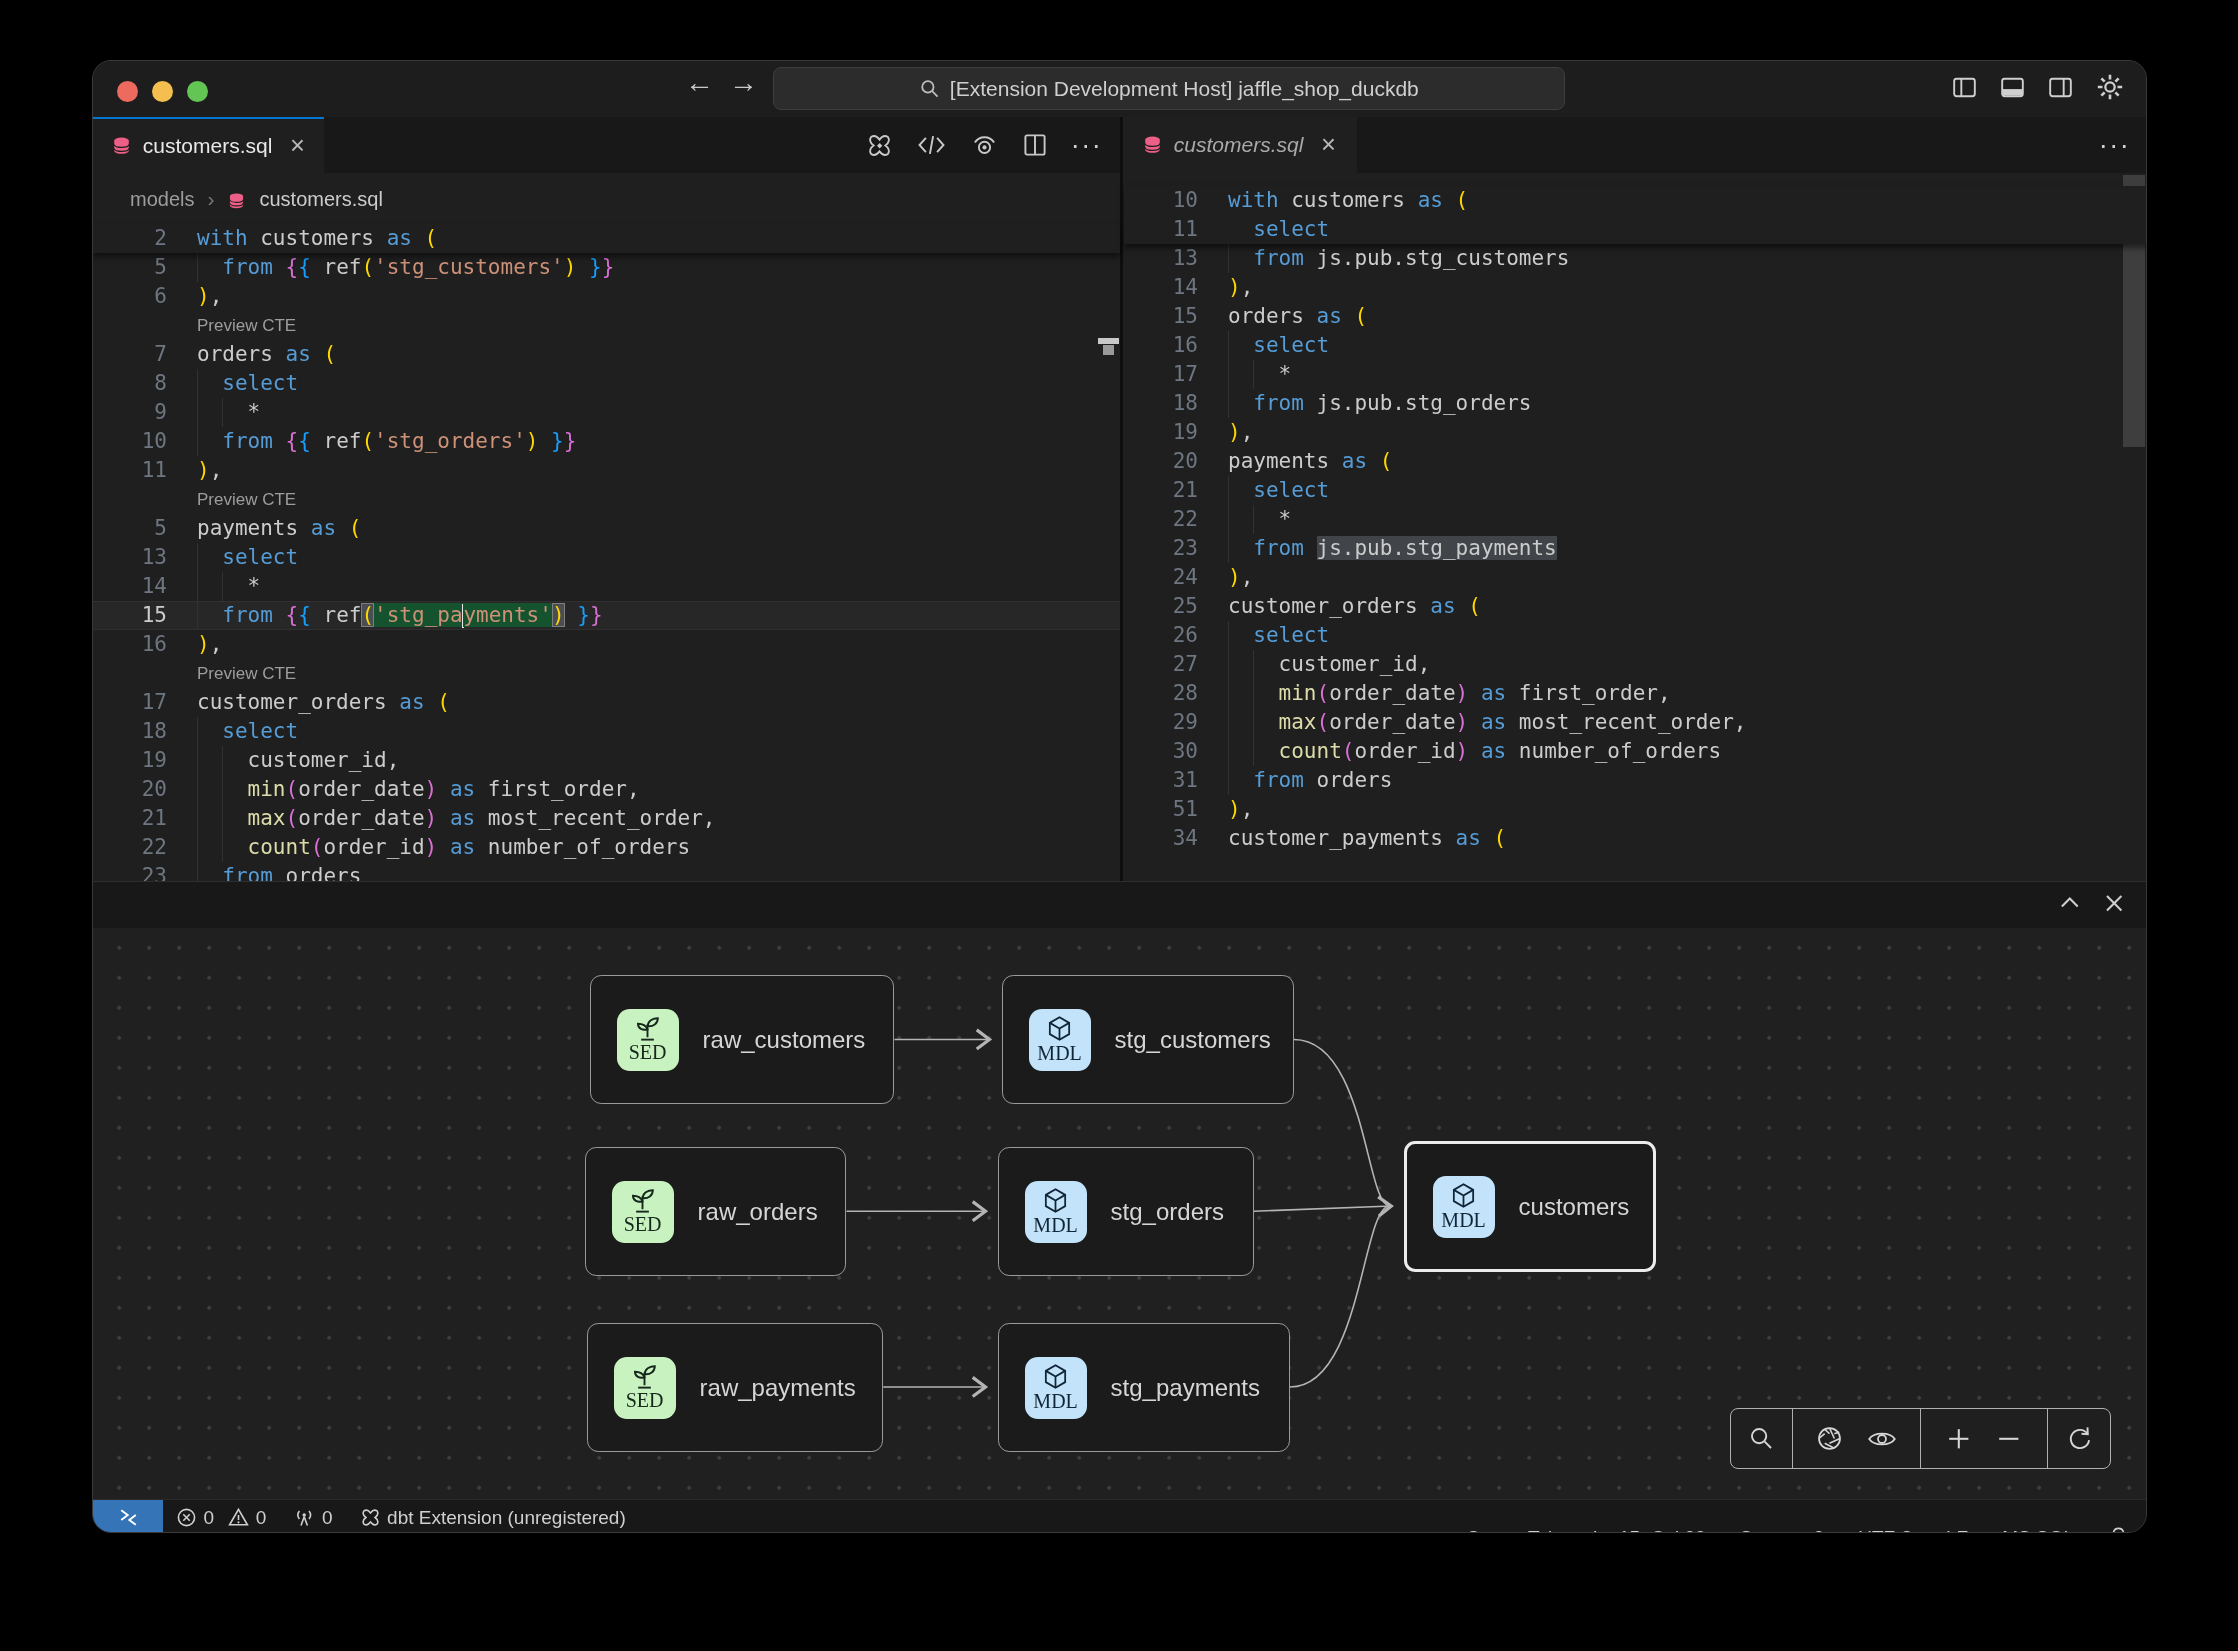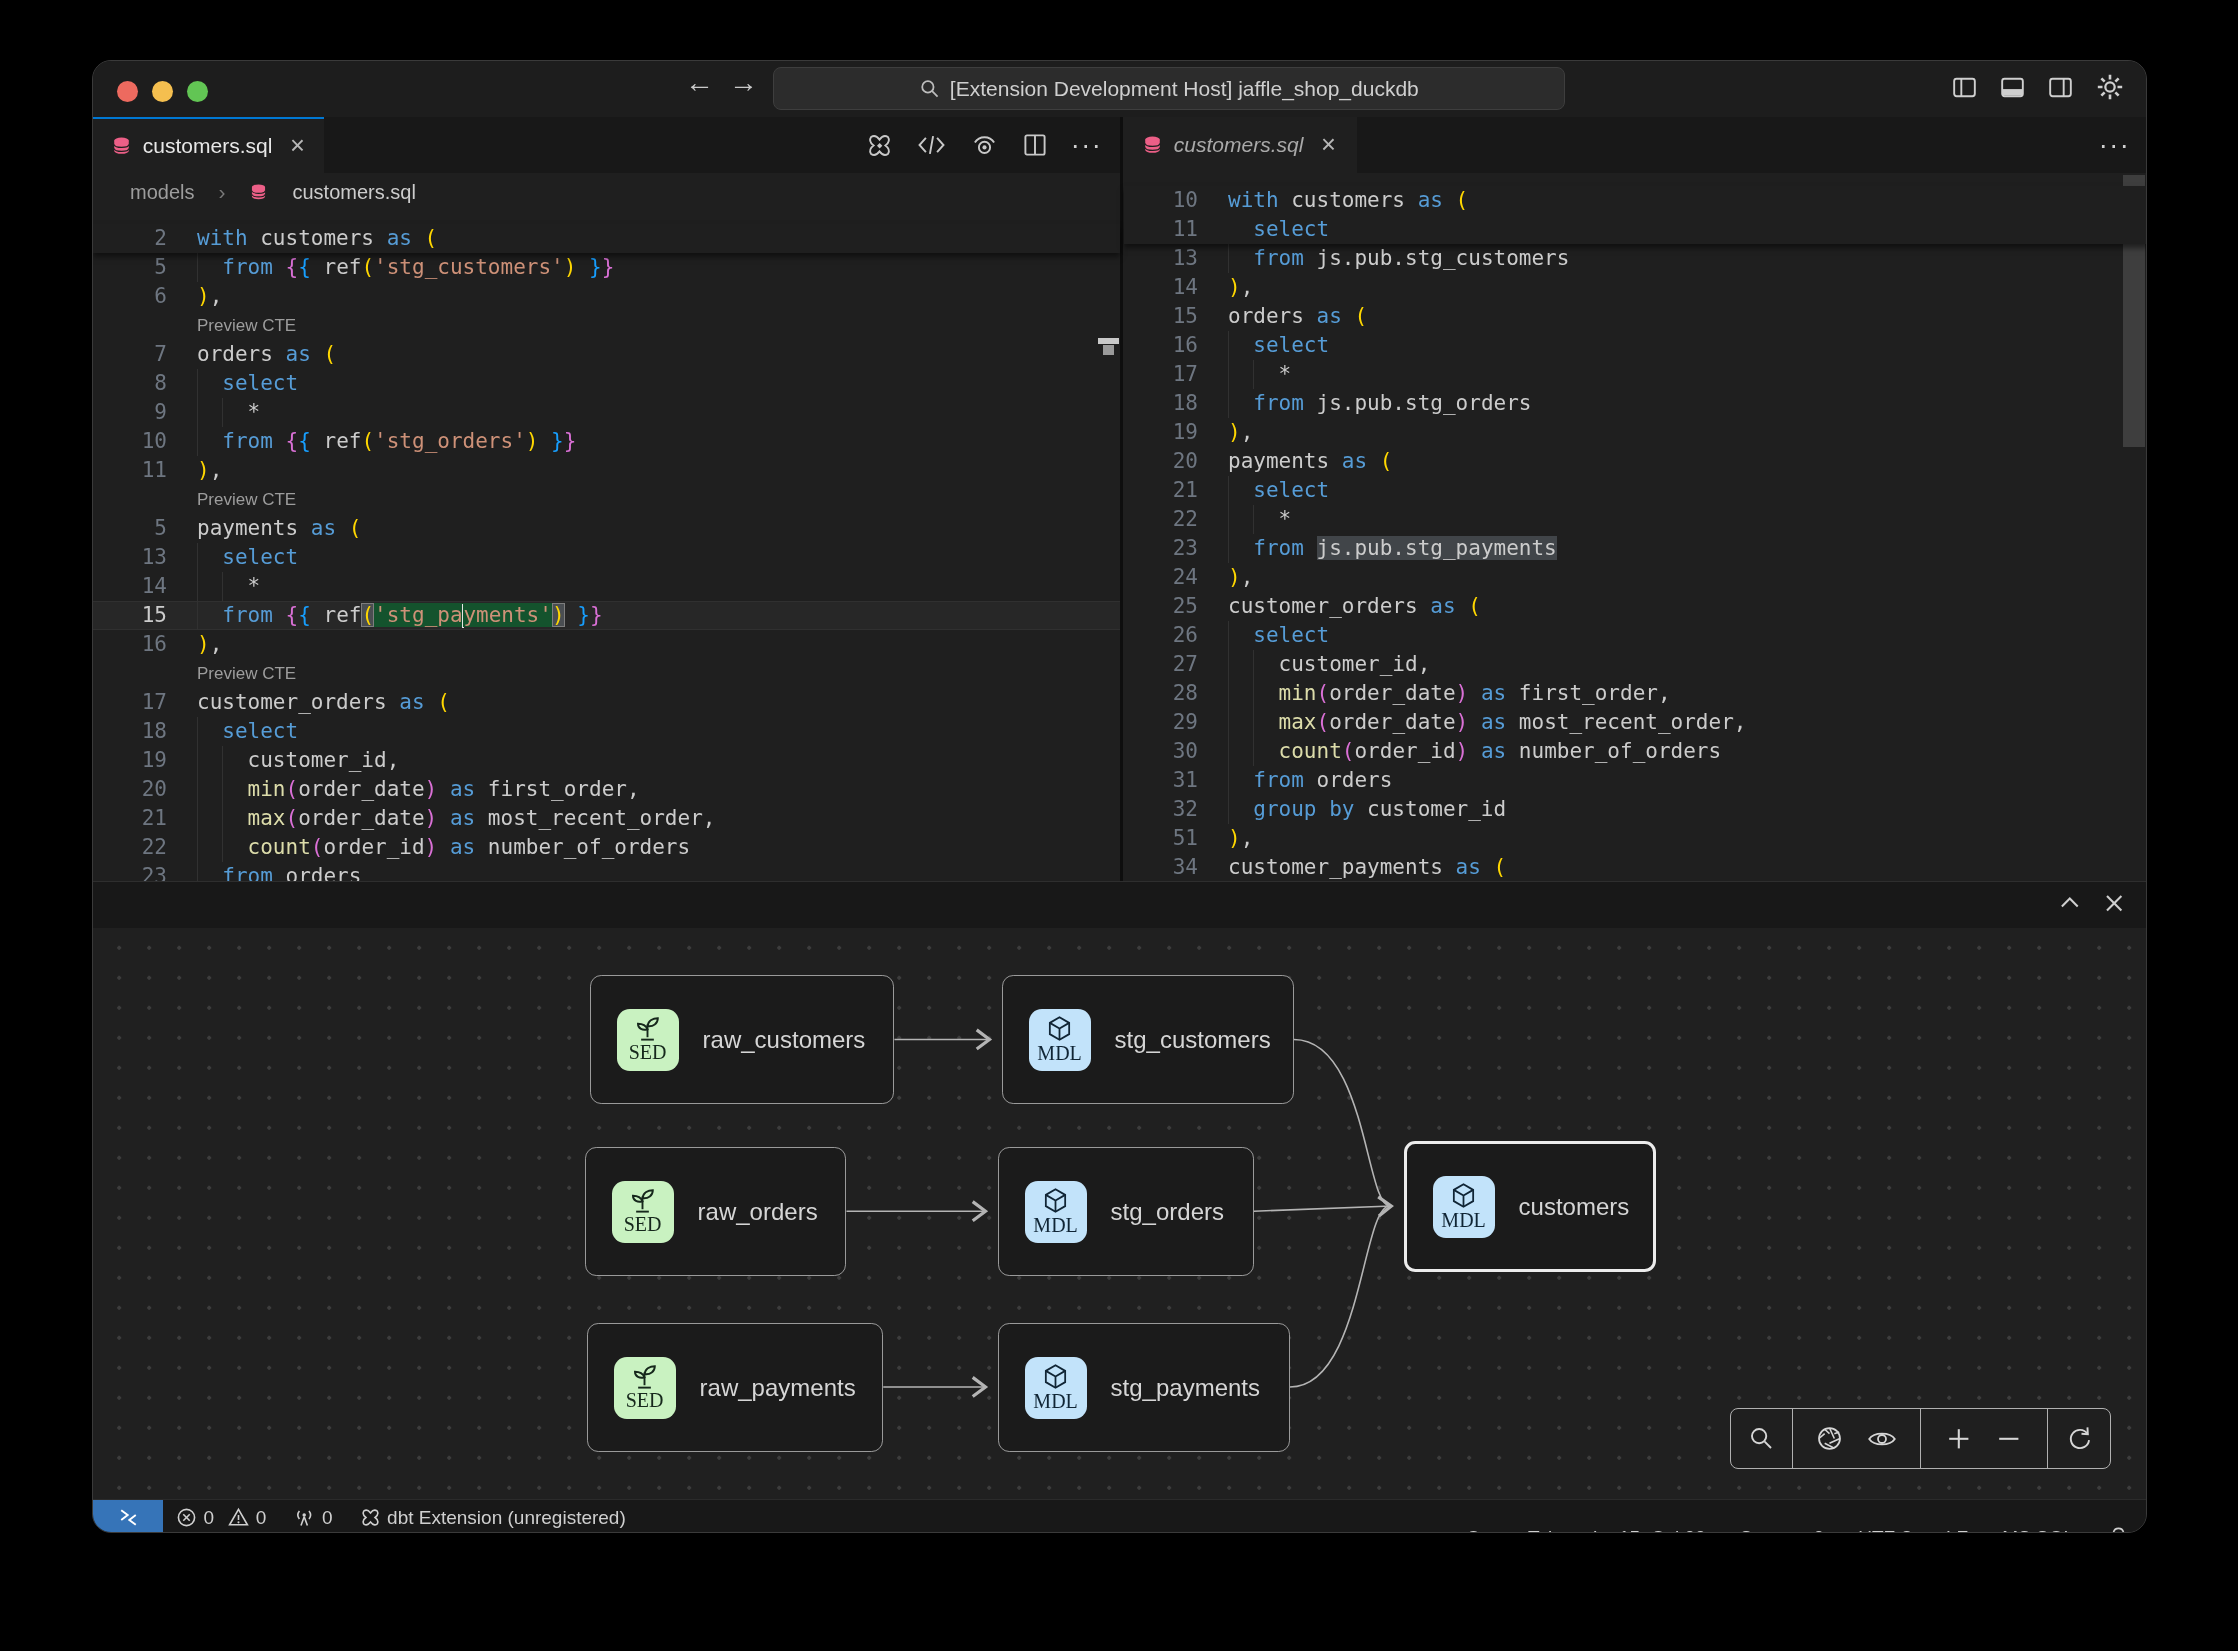--- a/index.html
+++ b/index.html
@@ -29,21 +29,21 @@
          padding:0 17.6px; background:#1f1f1f; }
   .tab.active { border-top:2.4px solid #0078d4; }
   .tab .tablabel { font-size:21px; color:#e8e8e8; }
   .tab.preview .tablabel { font-style:italic; color:#a9a9a9; }
   .tabclose { font-size:25.6px; color:#b6b6b6; margin-left:6.4px; line-height:1; }
   .editor-actions { position:absolute; right:17.6px; top:0; height:56px; display:flex; gap:24px; align-items:center; }
   .more-dots { color:#cfcfcf; font-size:27px; letter-spacing:1.6px; }
 
   
   #breadcrumb { position:absolute; left:0; top:112px; width:1027px; height:38px; background:#1f1f1f;
-                display:flex; align-items:center; padding-left:37px; gap:24px; font-size:20px; color:#9d9d9d; }
+                display:flex; align-items:flex-end; padding-left:37px; gap:13px; font-size:20px; color:#9d9d9d; }
   #breadcrumb .crumb-file { color:#cccccc; }
   .bc-chev { color:#7a7a7a; font-size:21px; }
 
   
   .editor { position:absolute; background:#1f1f1f; font-family:"DejaVu Sans Mono", monospace; font-size:21px;margin-top:13px; }
   #editor-left  { left:0;    top:150px; width:1027px; height:670px; }
   #editor-right { left:1031px; top:112px; width:1024px; height:708px; }
   .row { display:flex; height:29px; line-height:29px; white-space:pre; }
   .row .num { width:74px; text-align:right; color:#6e7681; flex:none; }
   .row .code { margin-left:30px; position:relative; color:#cccccc; }
@@ -245,21 +245,20 @@
       <div class="row"><span class="num">22</span><div class="code"><span class="tk-id">    *</span><span class="guide" style="left: 0ch;"></span><span class="guide" style="left: 2ch;"></span></div></div>
       <div class="row"><span class="num">23</span><div class="code"><span class="tk-kw">  from </span><span class="tk-id hl">js.pub.stg_payments</span><span class="guide" style="left: 0ch;"></span></div></div>
       <div class="row"><span class="num">24</span><div class="code"><span class="tk-y">)</span><span class="tk-id">,</span></div></div>
       <div class="row"><span class="num">25</span><div class="code"><span class="tk-id">customer_orders </span><span class="tk-kw">as</span><span class="tk-id"> </span><span class="tk-y">(</span></div></div>
       <div class="row"><span class="num">26</span><div class="code"><span class="tk-kw">  select</span><span class="guide" style="left: 0ch;"></span></div></div>
       <div class="row"><span class="num">27</span><div class="code"><span class="tk-id">    customer_id,</span><span class="guide" style="left: 0ch;"></span><span class="guide" style="left: 2ch;"></span></div></div>
       <div class="row"><span class="num">28</span><div class="code"><span class="tk-id">    </span><span class="tk-fn">min</span><span class="tk-p">(</span><span class="tk-id">order_date</span><span class="tk-p">)</span><span class="tk-kw"> as</span><span class="tk-id"> first_order,</span><span class="guide" style="left: 0ch;"></span><span class="guide" style="left: 2ch;"></span></div></div>
       <div class="row"><span class="num">29</span><div class="code"><span class="tk-id">    </span><span class="tk-fn">max</span><span class="tk-p">(</span><span class="tk-id">order_date</span><span class="tk-p">)</span><span class="tk-kw"> as</span><span class="tk-id"> most_recent_order,</span><span class="guide" style="left: 0ch;"></span><span class="guide" style="left: 2ch;"></span></div></div>
       <div class="row"><span class="num">30</span><div class="code"><span class="tk-id">    </span><span class="tk-fn">count</span><span class="tk-p">(</span><span class="tk-id">order_id</span><span class="tk-p">)</span><span class="tk-kw"> as</span><span class="tk-id"> number_of_orders</span><span class="guide" style="left: 0ch;"></span><span class="guide" style="left: 2ch;"></span></div></div>
       <div class="row"><span class="num">31</span><div class="code"><span class="tk-kw">  from </span><span class="tk-id">orders</span><span class="guide" style="left: 0ch;"></span></div></div>
-      <div class="row"><span class="num">32</span><div class="code"><span class="tk-kw">  group by </span><span class="tk-id">customer_id</span><span class="guide" style="left: 0ch;"></span></div></div>
       <div class="row"><span class="num">51</span><div class="code"><span class="tk-y">)</span><span class="tk-id">,</span></div></div>
       <div class="row"><span class="num">34</span><div class="code"><span class="tk-id">customer_payments </span><span class="tk-kw">as</span><span class="tk-id"> </span><span class="tk-y">(</span></div></div>
     </div>
   <div id="ovr-left-bar"></div>
   <div id="ovr-left-sq"></div>
   <div id="scroll-right"></div>
 
   <div id="panel">
     <div id="panel-actions">
       <svg width="25.6" height="19" viewBox="0 0 32 24">

